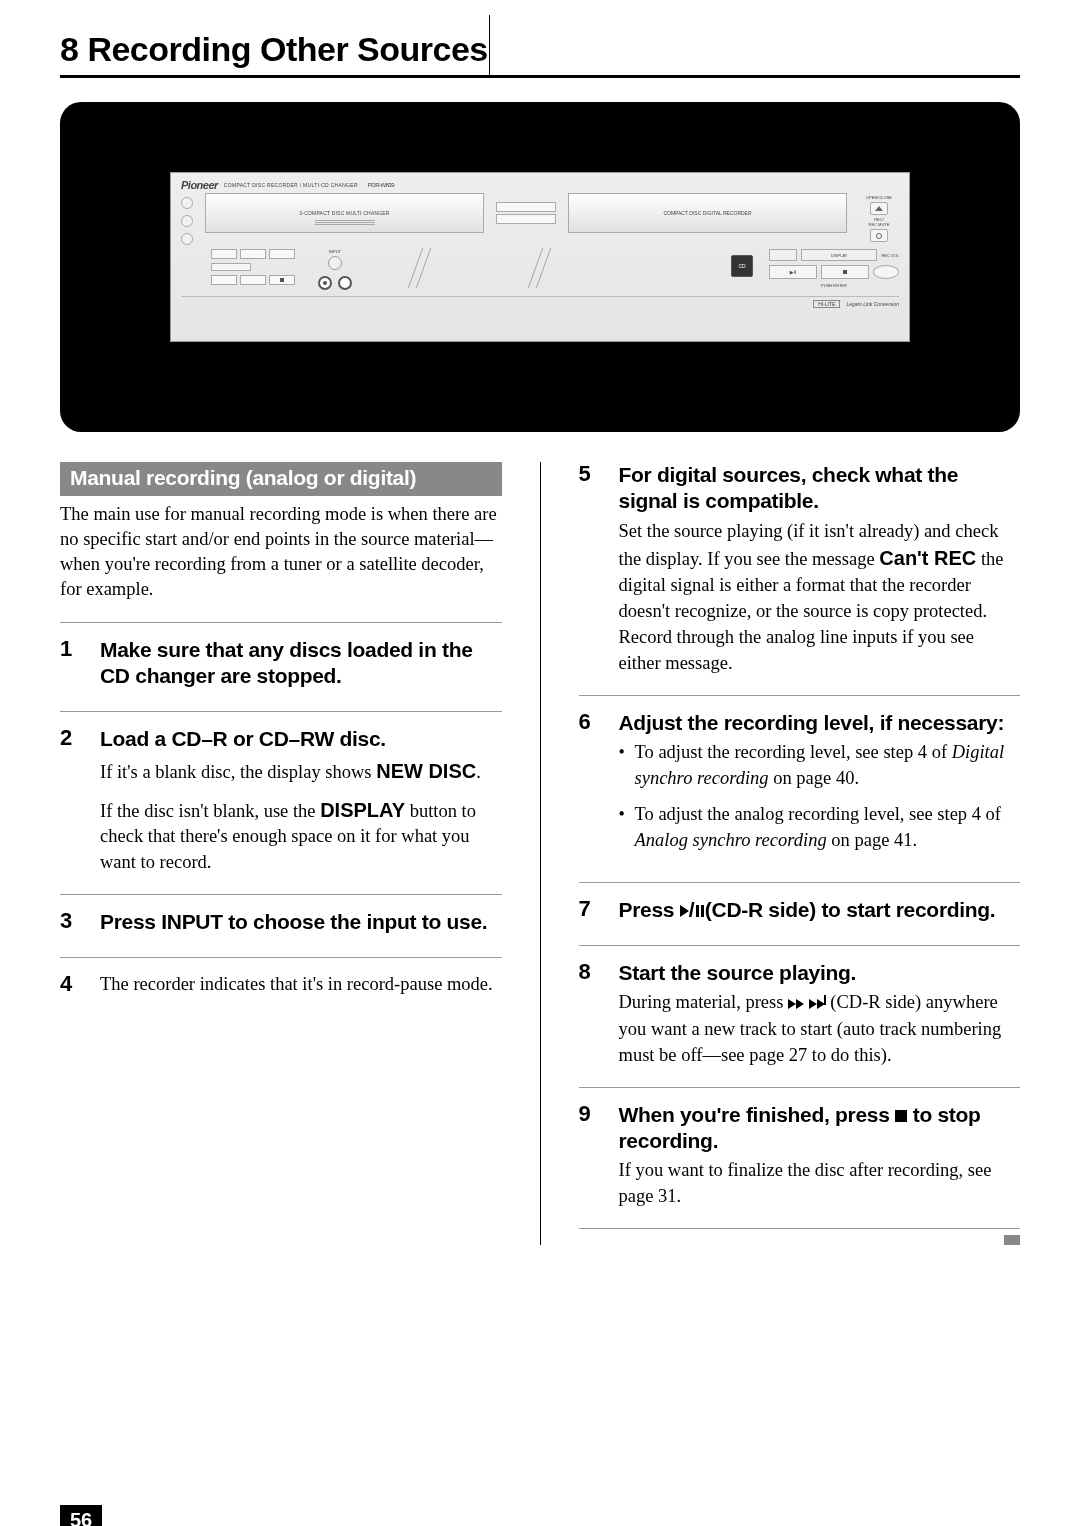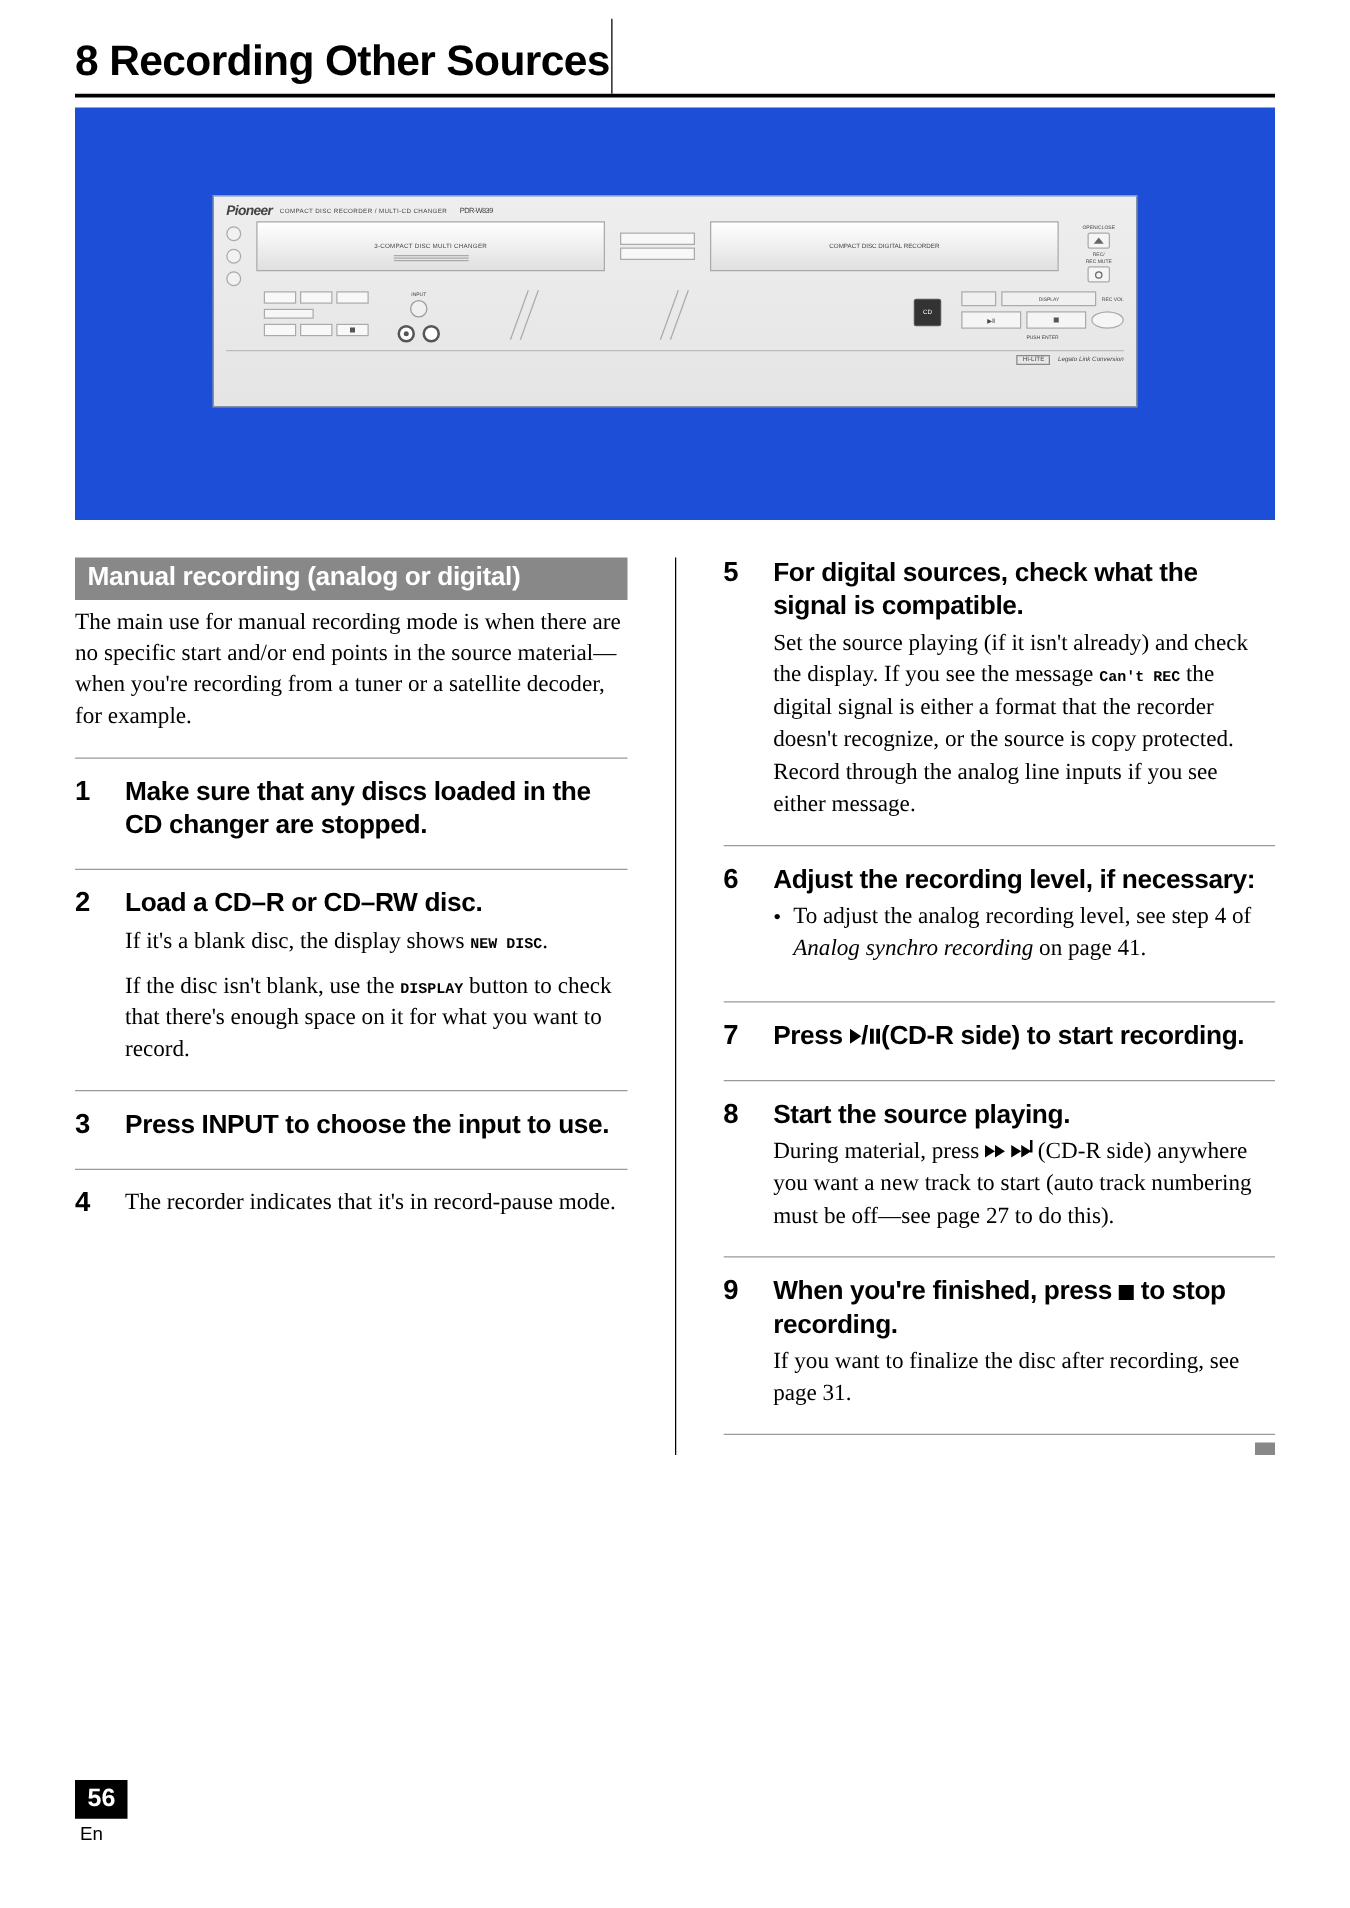--- a/index.html
+++ b/index.html
@@ -7,21 +7,21 @@
     font-family: Georgia, 'Times New Roman', serif;
     background: #fff;
     color: #000;
     width: 1080px;
     margin: 0 auto;
     padding: 30px 60px 40px 60px;
   }
   .chapter-header { border-bottom: 3px solid #000; margin-bottom: 0; position: relative; }
   .chapter-title { font-family: 'Arial Black', Arial, sans-serif; font-size: 34px; font-weight: 900; letter-spacing: -0.5px; padding-bottom: 6px; }
   .chapter-vline { position: absolute; right: 530px; top: -15px; bottom: 0; width: 1px; background: #000; }
-  .device-area { background: #1d4ed8; padding: 70px 110px 90px 110px; margin-top: 8px; }
+  .device-area { background: #000000; padding: 70px 110px 90px 110px; margin-top: 24px; border-radius: 21px; }
   .device {
     background: linear-gradient(#eee, #e5e5e5);
     border: 1px solid #999;
     width: 100%;
     height: 170px;
     position: relative;
     font-family: Arial, sans-serif;
     font-size: 6px;
     color: #444;
   }
@@ -73,21 +73,21 @@
   }
   .intro { font-size: 18.5px; line-height: 1.35; margin-bottom: 20px; }
   .step { display: flex; gap: 18px; border-top: 1px solid #999; padding: 14px 0 18px 0; }
   .step-num { font-family: Arial, sans-serif; font-weight: 900; font-size: 22px; width: 22px; flex-shrink:0; line-height:1.1;}
   .step-body { flex: 1; line-height: 1.35; }
   .step-head { font-family: Arial, sans-serif; font-weight: 900; font-size: 21px; line-height: 1.25; margin-bottom: 4px; letter-spacing:-0.3px;}
   .step-text { font-size: 18.5px; line-height: 1.4; }
   .step-text p { margin-bottom: 10px; }
   .step-text p:last-child { margin-bottom: 0; }
   .caps { font-family: Arial, sans-serif; font-weight: 900; font-size: 15px; letter-spacing: 0.3px; }
-  .smcaps { font-family: Liberation Mono, monospace; font-weight: 900; font-size: 12px; text-align: center; }
+  .smcaps { font-family: Liberation Sans, sans-serif; font-weight: 900; font-size: 20px; text-align: center; }
   ul.bullets { list-style: none; padding-left: 0; }
   ul.bullets li { position: relative; padding-left: 16px; margin-bottom: 10px; font-size:18.5px; line-height:1.4;}
   ul.bullets li::before { content: "•"; position: absolute; left: 0; font-size:18px;}
   .inline-icon { display: inline-flex; align-items: center; vertical-align: middle; }
   .sym-play { display:inline-block; width:0; height:0; border-left:9px solid #000; border-top:6px solid transparent; border-bottom:6px solid transparent; vertical-align:-1px;}
   .sym-pause { display:inline-block; width:3px; height:12px; background:#000; margin-left:2px; vertical-align:-1px; box-shadow: 5px 0 0 #000;}
   .sym-stop { display:inline-block; width:12px; height:12px; background:#000; vertical-align:-1px;}
   .sym-ff { display:inline-block; vertical-align:-1px;}
   .sym-ff .t{ display:inline-block; width:0; height:0; border-left:8px solid #000; border-top:5px solid transparent; border-bottom:5px solid transparent;}
   .sym-ff .bar{ display:inline-block; width:2px; height:10px; background:#000; vertical-align:4px; margin-left:-1px;}
@@ -259,20 +259,21 @@
         </div>
       </div>
     </div>
 
     <div class="step">
       <div class="step-num">6</div>
       <div class="step-body">
         <div class="step-head">Adjust the recording level, if necessary:</div>
         <div class="step-text">
           <ul class="bullets">
+            <li><span>To adjust the recording level, see step 4 of </span><span class="italic">Digital synchro recording</span><span> on page 40.</span></li>
             <li><span>To adjust the analog recording level, see step 4 of </span><span class="italic">Analog synchro recording</span><span> on page 41.</span></li>
           </ul>
         </div>
       </div>
     </div>
 
     <div class="step">
       <div class="step-num">7</div>
       <div class="step-body">
         <div class="step-head">

